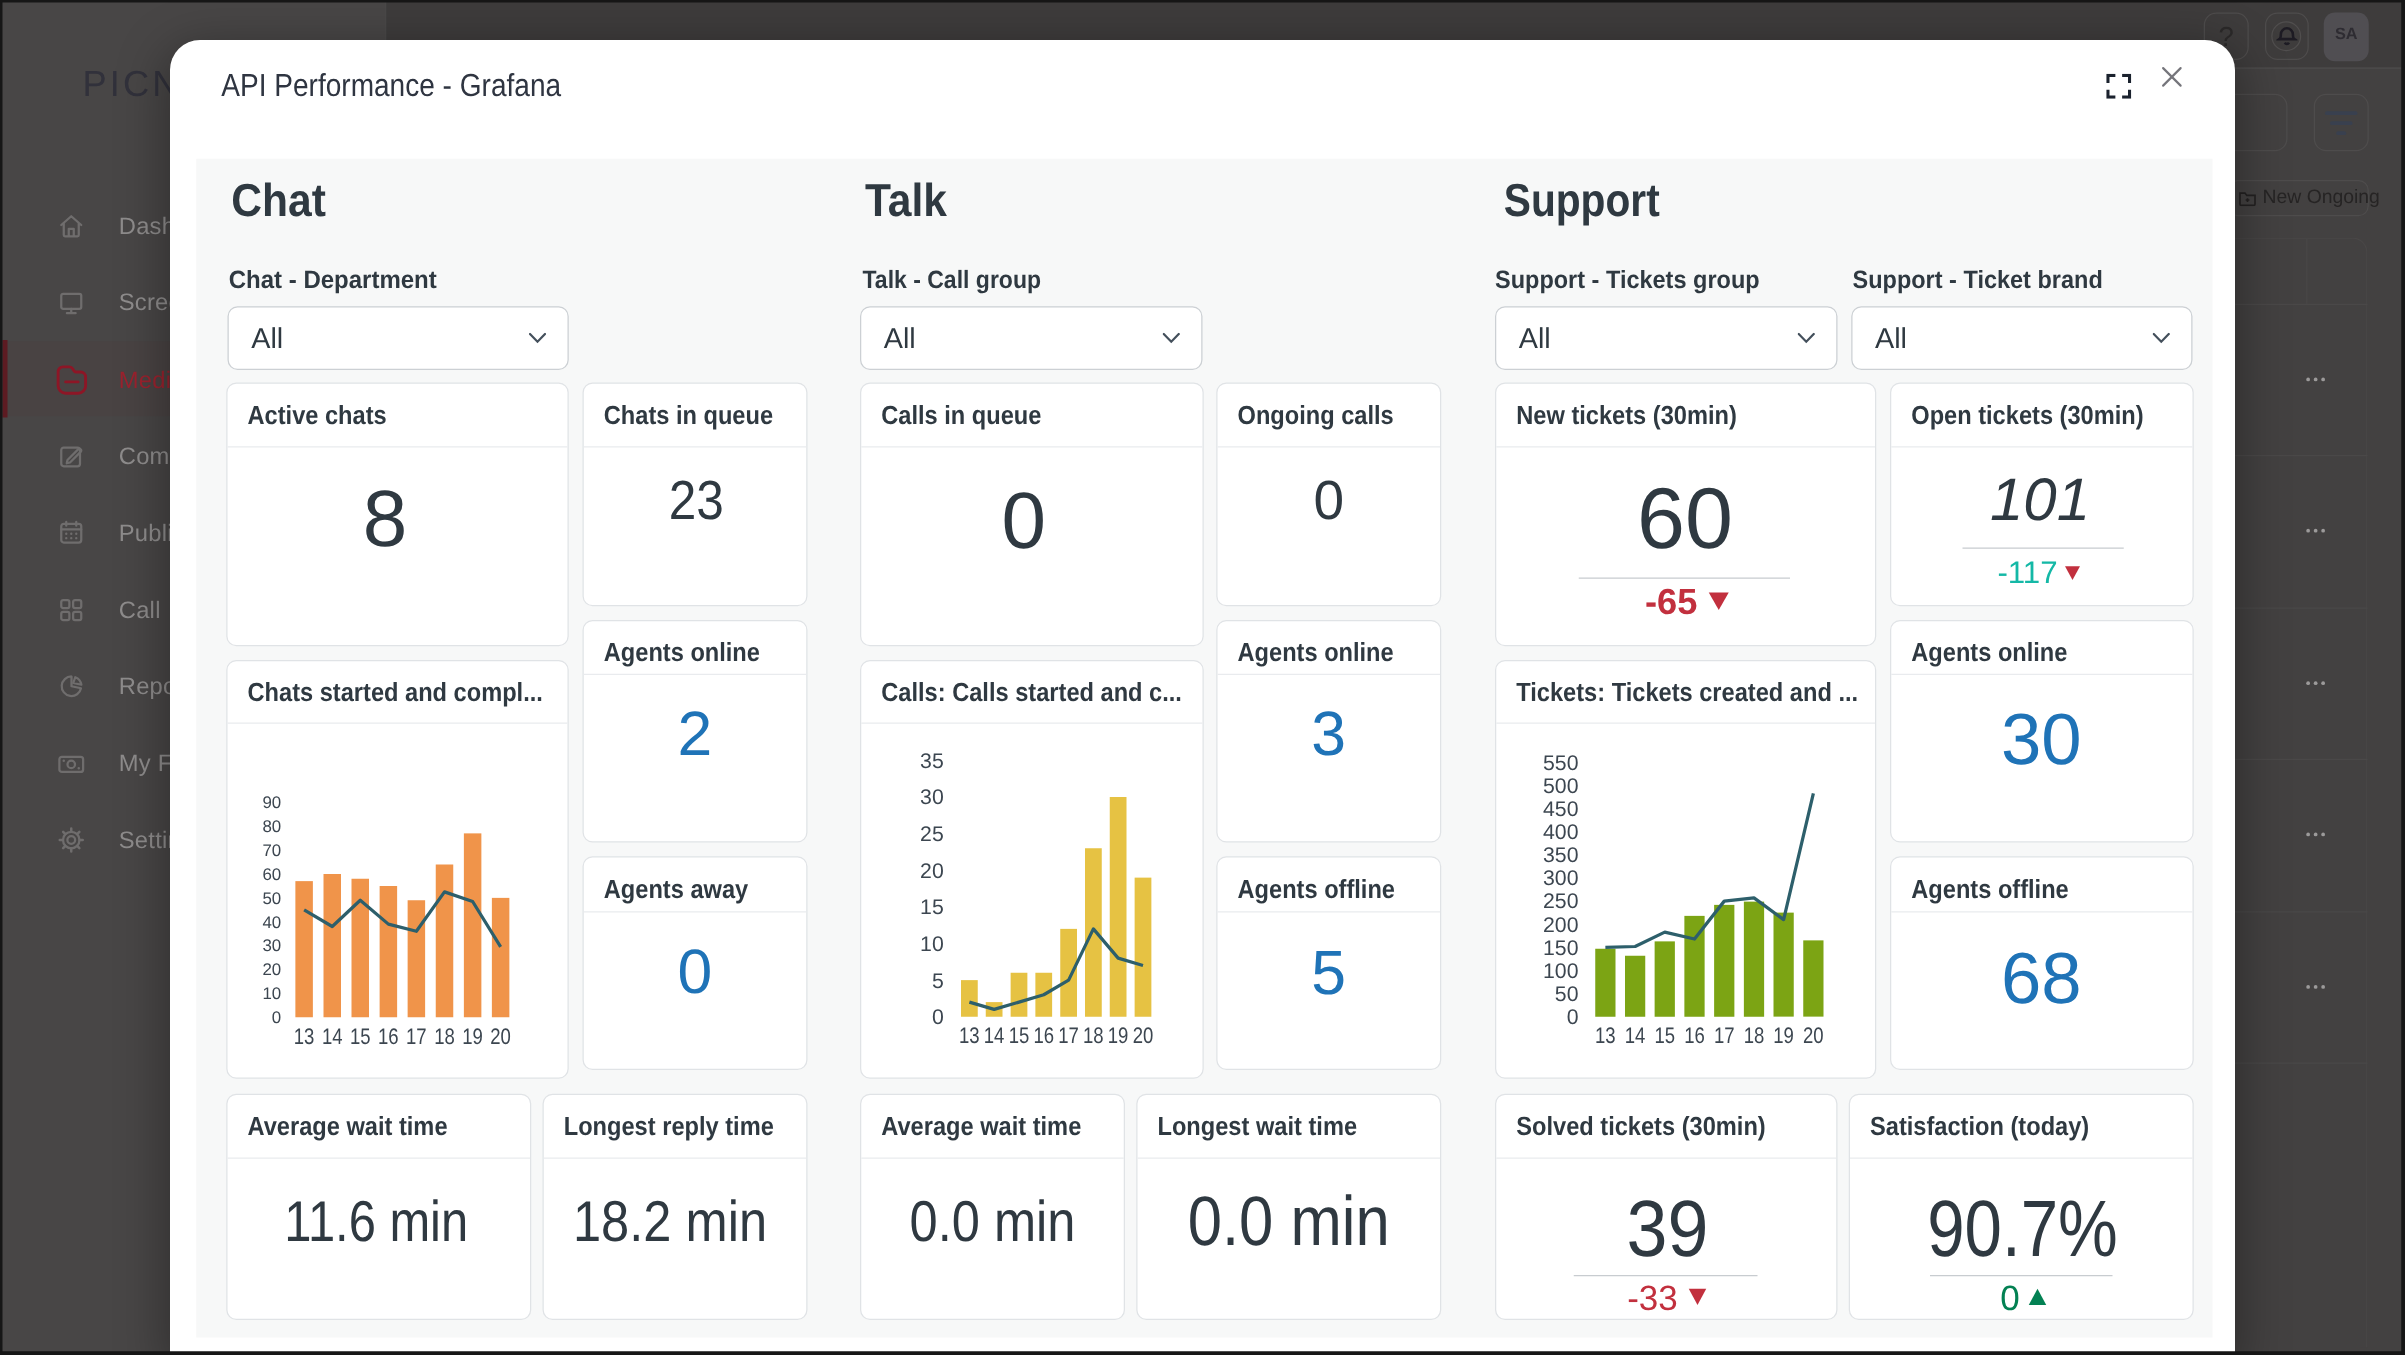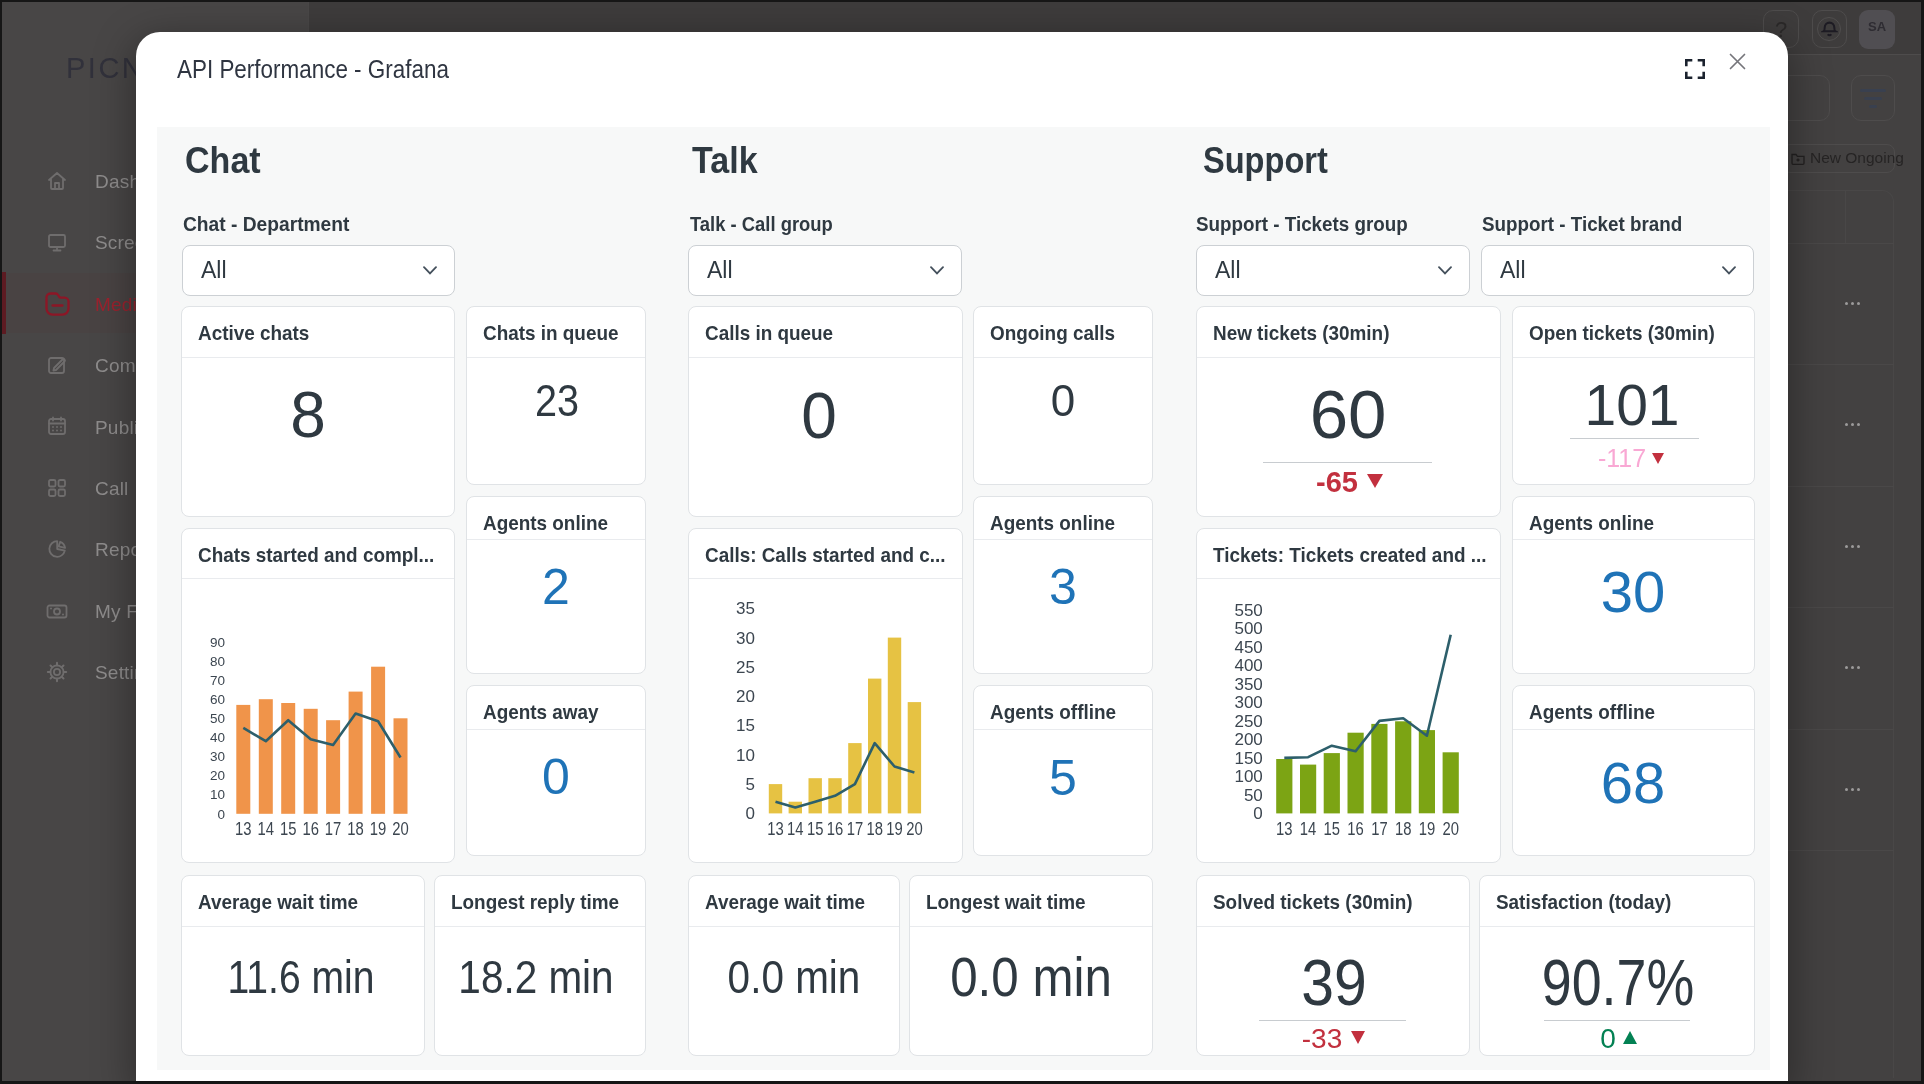--- a/index.html
+++ b/index.html
@@ -203,23 +203,23 @@
 <div class="card" style="left:1196px;top:306px;width:305px;height:211px;"></div>
 <div class="abs" style="left:1197px;top:357px;width:303px;height:1px;background:#e9ebee;"></div>
 <div class="t " style="left:1213px;top:322.4px;font-size:21px;font-weight:700;color:#2f3941;transform:scaleX(0.9);transform-origin:0 50%;">New tickets (30min)</div>
 <div class="t" style="left:1348px;top:379.8px;transform:translateX(-50%) scaleX(1.0);font-size:69px;font-weight:400;color:#2f3941;">60</div>
 <div class="abs" style="left:1263px;top:462px;width:169px;height:1px;background:#c8ccd0;"></div>
 <div class="t" style="left:1337px;top:467.5px;transform:translateX(-50%) scaleX(1.0);font-size:29px;font-weight:700;color:#c2303e;">-65</div>
 <div class="abs" style="left:1367px;top:474px;width:0;height:0;border-left:8px solid transparent;border-right:8px solid transparent;border-top:14px solid #c2303e;"></div>
 <div class="card" style="left:1512px;top:306px;width:243px;height:179px;"></div>
 <div class="abs" style="left:1513px;top:357px;width:241px;height:1px;background:#e9ebee;"></div>
 <div class="t " style="left:1529px;top:322.4px;font-size:21px;font-weight:700;color:#2f3941;transform:scaleX(0.9);transform-origin:0 50%;">Open tickets (30min)</div>
-<div class="t" style="left:1632px;top:376.9px;transform:translateX(-50%) scaleX(1.0);font-size:57px;font-weight:400;color:#2f3941;">101</div>
+<div class="t" style="left:1632px;top:376.9px;transform:translateX(-50%) scaleX(1.0);font-size:48px;font-weight:400;color:#2f3941;font-style:italic;">101</div>
 <div class="abs" style="left:1570px;top:438px;width:129px;height:1px;background:#c8ccd0;"></div>
-<div class="t" style="left:1622px;top:446.3px;transform:translateX(-50%) scaleX(1.0);font-size:25px;font-weight:400;color:#f9a8d4;">-117</div>
+<div class="t" style="left:1622px;top:446.3px;transform:translateX(-50%) scaleX(1.0);font-size:25px;font-weight:400;color:#14b8a6;">-117</div>
 <div class="abs" style="left:1652px;top:453px;width:0;height:0;border-left:6.5px solid transparent;border-right:6.5px solid transparent;border-top:11px solid #c2303e;"></div>
 <div class="card" style="left:1512px;top:496px;width:243px;height:178px;"></div>
 <div class="abs" style="left:1513px;top:539px;width:241px;height:1px;background:#e9ebee;"></div>
 <div class="t " style="left:1529px;top:512.4px;font-size:21px;font-weight:700;color:#2f3941;transform:scaleX(0.9);transform-origin:0 50%;">Agents online</div>
 <div class="t" style="left:1633px;top:563.0px;transform:translateX(-50%) scaleX(1.0);font-size:58px;font-weight:400;color:#1f73b7;">30</div>
 <div class="card" style="left:1512px;top:685px;width:243px;height:171px;"></div>
 <div class="abs" style="left:1513px;top:729px;width:241px;height:1px;background:#e9ebee;"></div>
 <div class="t " style="left:1529px;top:701.4px;font-size:21px;font-weight:700;color:#2f3941;transform:scaleX(0.9);transform-origin:0 50%;">Agents offline</div>
 <div class="t" style="left:1633px;top:754.0px;transform:translateX(-50%) scaleX(1.0);font-size:58px;font-weight:400;color:#1f73b7;">68</div>
 <div class="card" style="left:1196px;top:528px;width:305px;height:335px;"></div>

